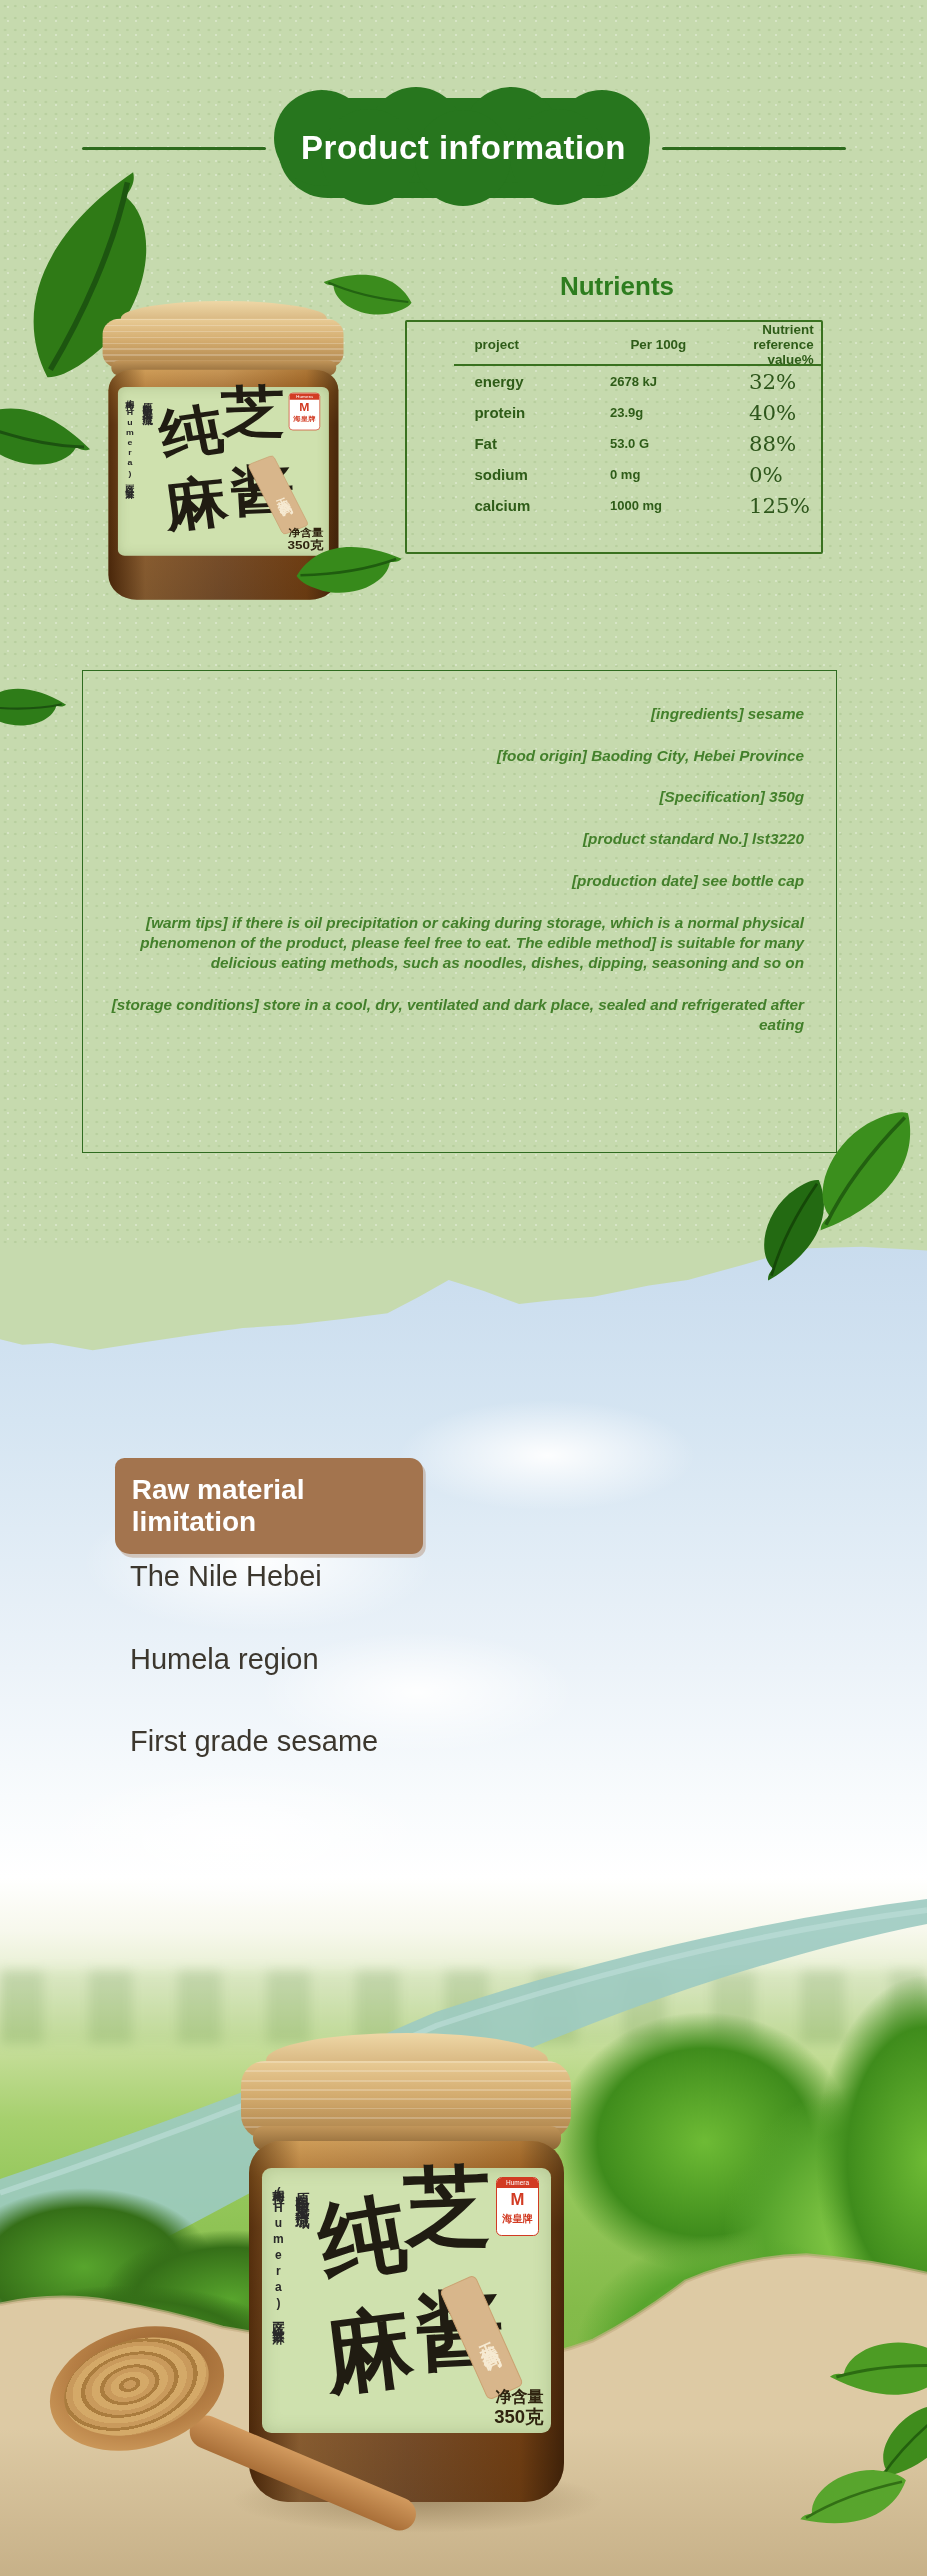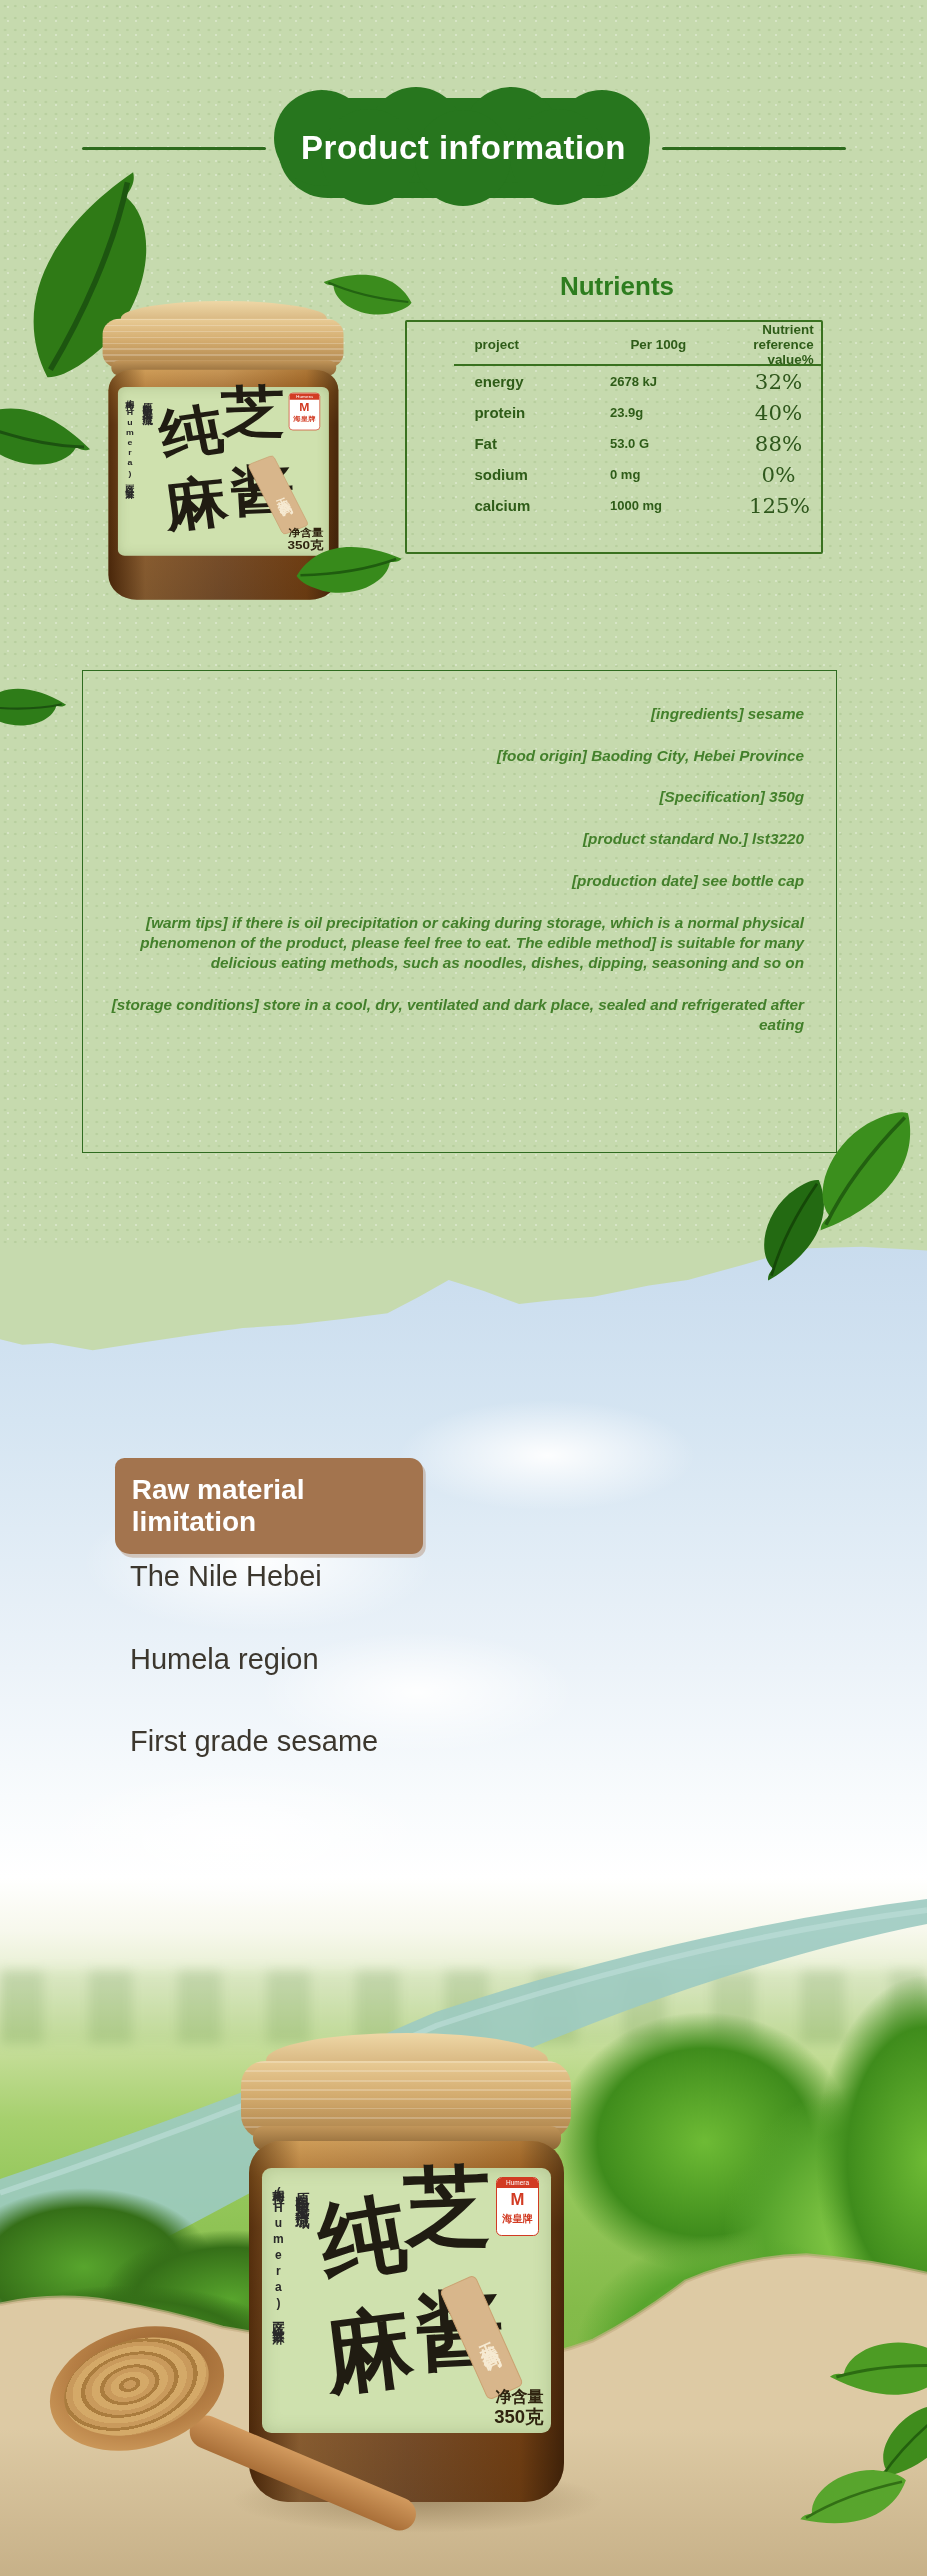--- a/index.html
+++ b/index.html
@@ -49,21 +49,21 @@
     color:#2e7d1f;font-size:26px;font-weight:600;}
   .ntable{position:absolute;left:405px;top:320px;width:418px;height:234px;
     border:2.8px solid #39711f;border-radius:1.9px;box-sizing:border-box;color:#2e5c18;padding-left:47px;}
   .ntable .hrow{display:grid;grid-template-columns:156px 139px 1fr;align-items:center;
     height:42px;border-bottom:2.8px solid #39711f;}
   .ntable .hcell{font-size:13.4px;font-weight:700;padding-left:20.4px;}
   .ntable .hcell.nrv{padding-left:0;padding-right:7.4px;text-align:right;}
   .ntable .row{display:grid;grid-template-columns:156px 139px 1fr;align-items:center;height:31px;}
   .ntable .name{font-size:15px;font-weight:600;padding-left:20.4px;}
   .ntable .amount{font-size:13px;font-weight:600;}
-  .ntable .pct{font-family:"DejaVu Serif", serif;font-size:21.3px;text-align:center;padding-right:13px;color:#2e571c;}
+  .ntable .pct{font-family:"DejaVu Serif", serif;font-size:21.3px;text-align:left;padding-right:13px;color:#2e571c;}
 
   
   .info-box{position:absolute;left:82px;top:670px;width:755px;height:483px;box-sizing:border-box;
     border:1.9px solid #2f6b20;padding:33px 32px 0 18.5px;text-align:right;}
   .info-box p{margin:0 0 21.3px 0;font-style:italic;font-weight:600;font-size:15.3px;line-height:20.4px;color:#43802b;}
 
   
   .leaf{position:absolute;}
 
   

